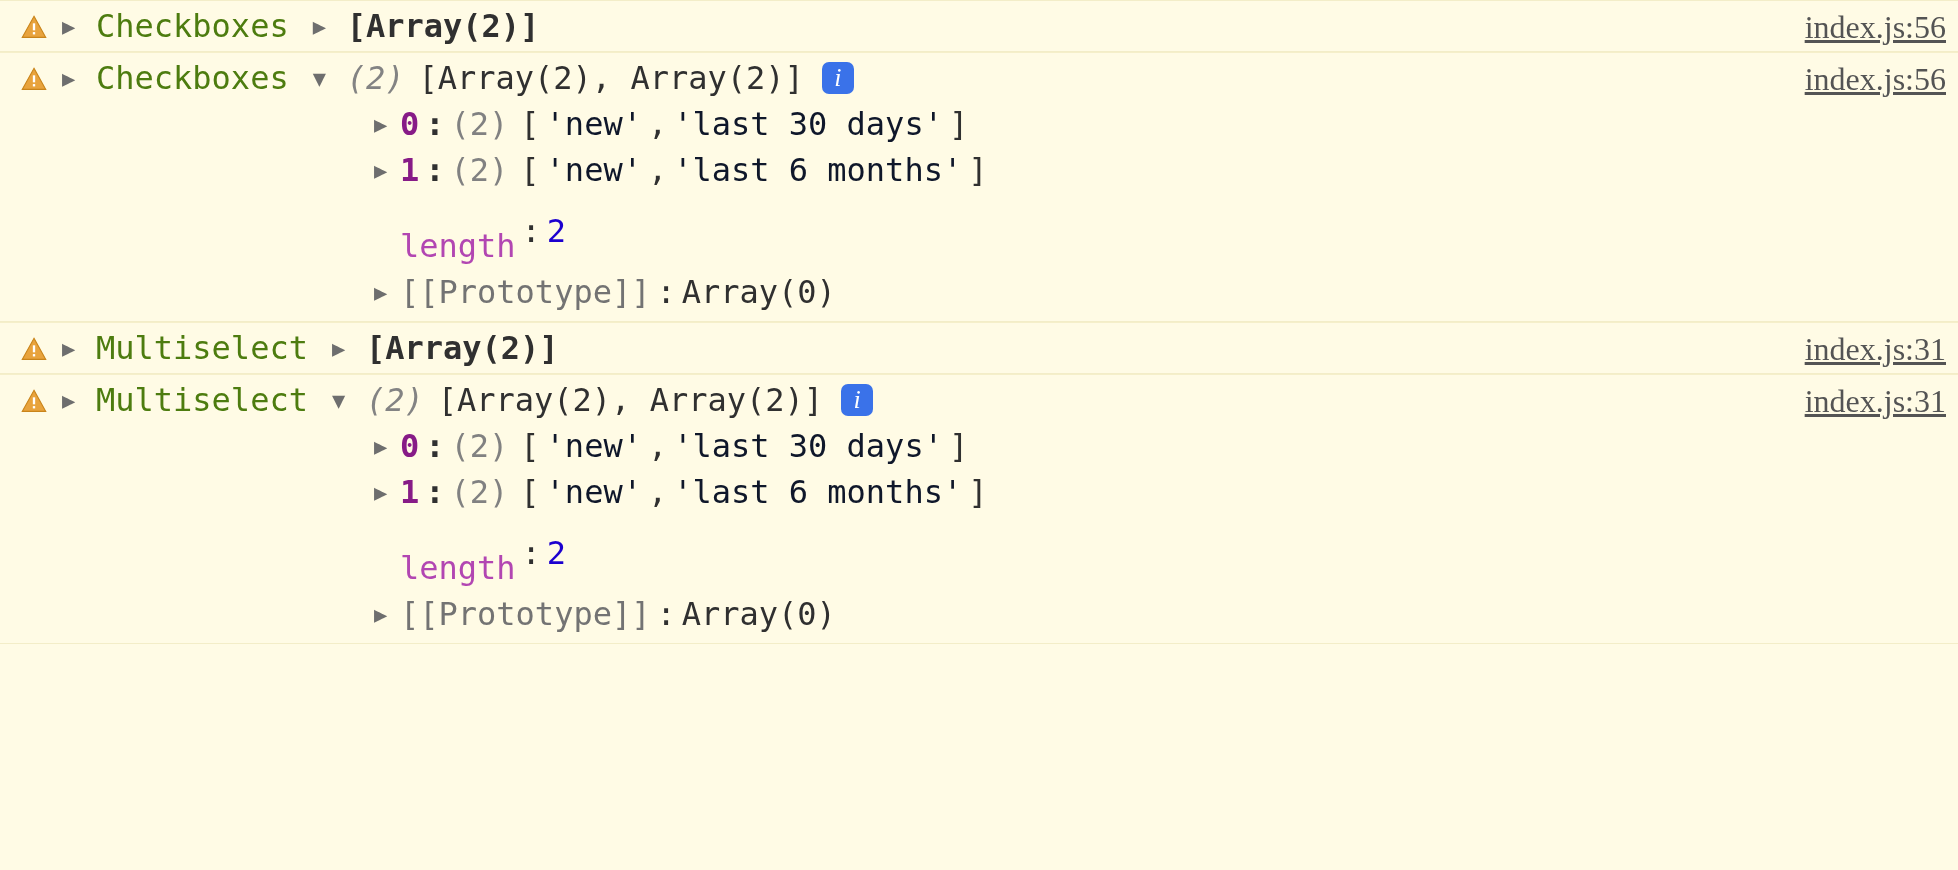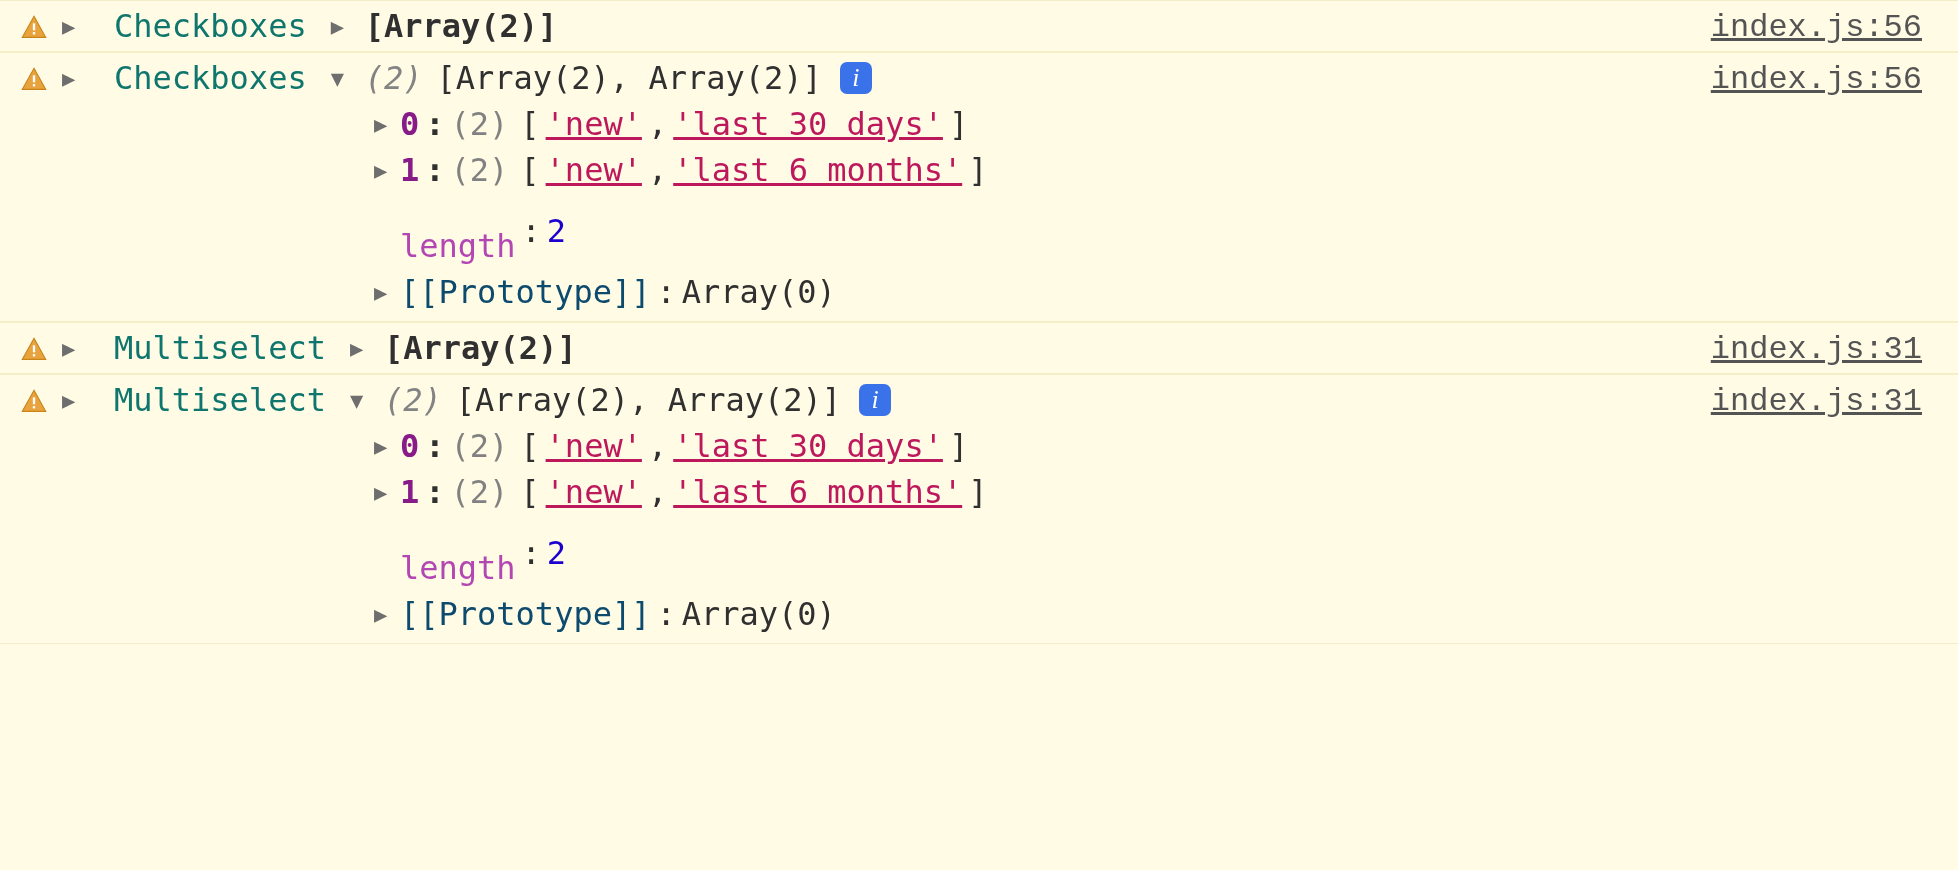--- a/index.html
+++ b/index.html
@@ -31,62 +31,61 @@
   .tri {
     display: inline-block;
     font-size: 22px;
     color: #6e6e6e;
     width: 20px;
     user-select: none;
   }
   .tri.closed::before { content: "▶"; }
   .tri.open::before   { content: "▼"; }
   .label {
-    color: #0f766e;
-    margin-left: 18px;
+    color: #4d7c0f;
   }
   .italic { }
   .dim { color: #838383; font-style: italic; }
   .info-badge {
     display: inline-flex;
     align-items: center;
     justify-content: center;
     width: 32px; height: 32px;
     background: #3a72e9;
     color: #fff;
     border-radius: 7px;
     font-style: italic;
     font-family: Georgia, 'Times New Roman', serif;
     font-size: 26px;
     margin-left: 4px;
   }
   .source-link {
     position: absolute;
-    right: 36px;
+    right: 12px;
     top: 8px;
     color: #545454;
     text-decoration: underline;
-    font-family: Liberation Mono, monospace;
+    font-family: Liberation Serif, serif;
   }
   .children {
     margin-left: 354px;
     margin-top: 4px;
   }
   .child-line {
     display: flex;
     align-items: center;
     gap: 6px;
     padding: 4px 0;
   }
   .idx { color: #871b87; font-weight: 700; }
   .dimgrey { color: #818181; }
-  .strred { color: #be185d; text-decoration: underline; }
+  .strred { color: #0f172a; }
   .propname { color: #b246b2; margin-top: 30px; }
   .numblue { color: #1c00cf; }
-  .protodim { color: #0c4a6e; }
+  .protodim { color: #737373; }
   .nowrap { white-space: nowrap; }
 </style>
 </head>
 <body>
 
 <div id="root">
     <div class="row">
       <a class="source-link">index.js:56</a>
       <div class="header-line">
         <span class="warn-icon"><svg viewBox="0 0 24 24" width="28" height="28">

